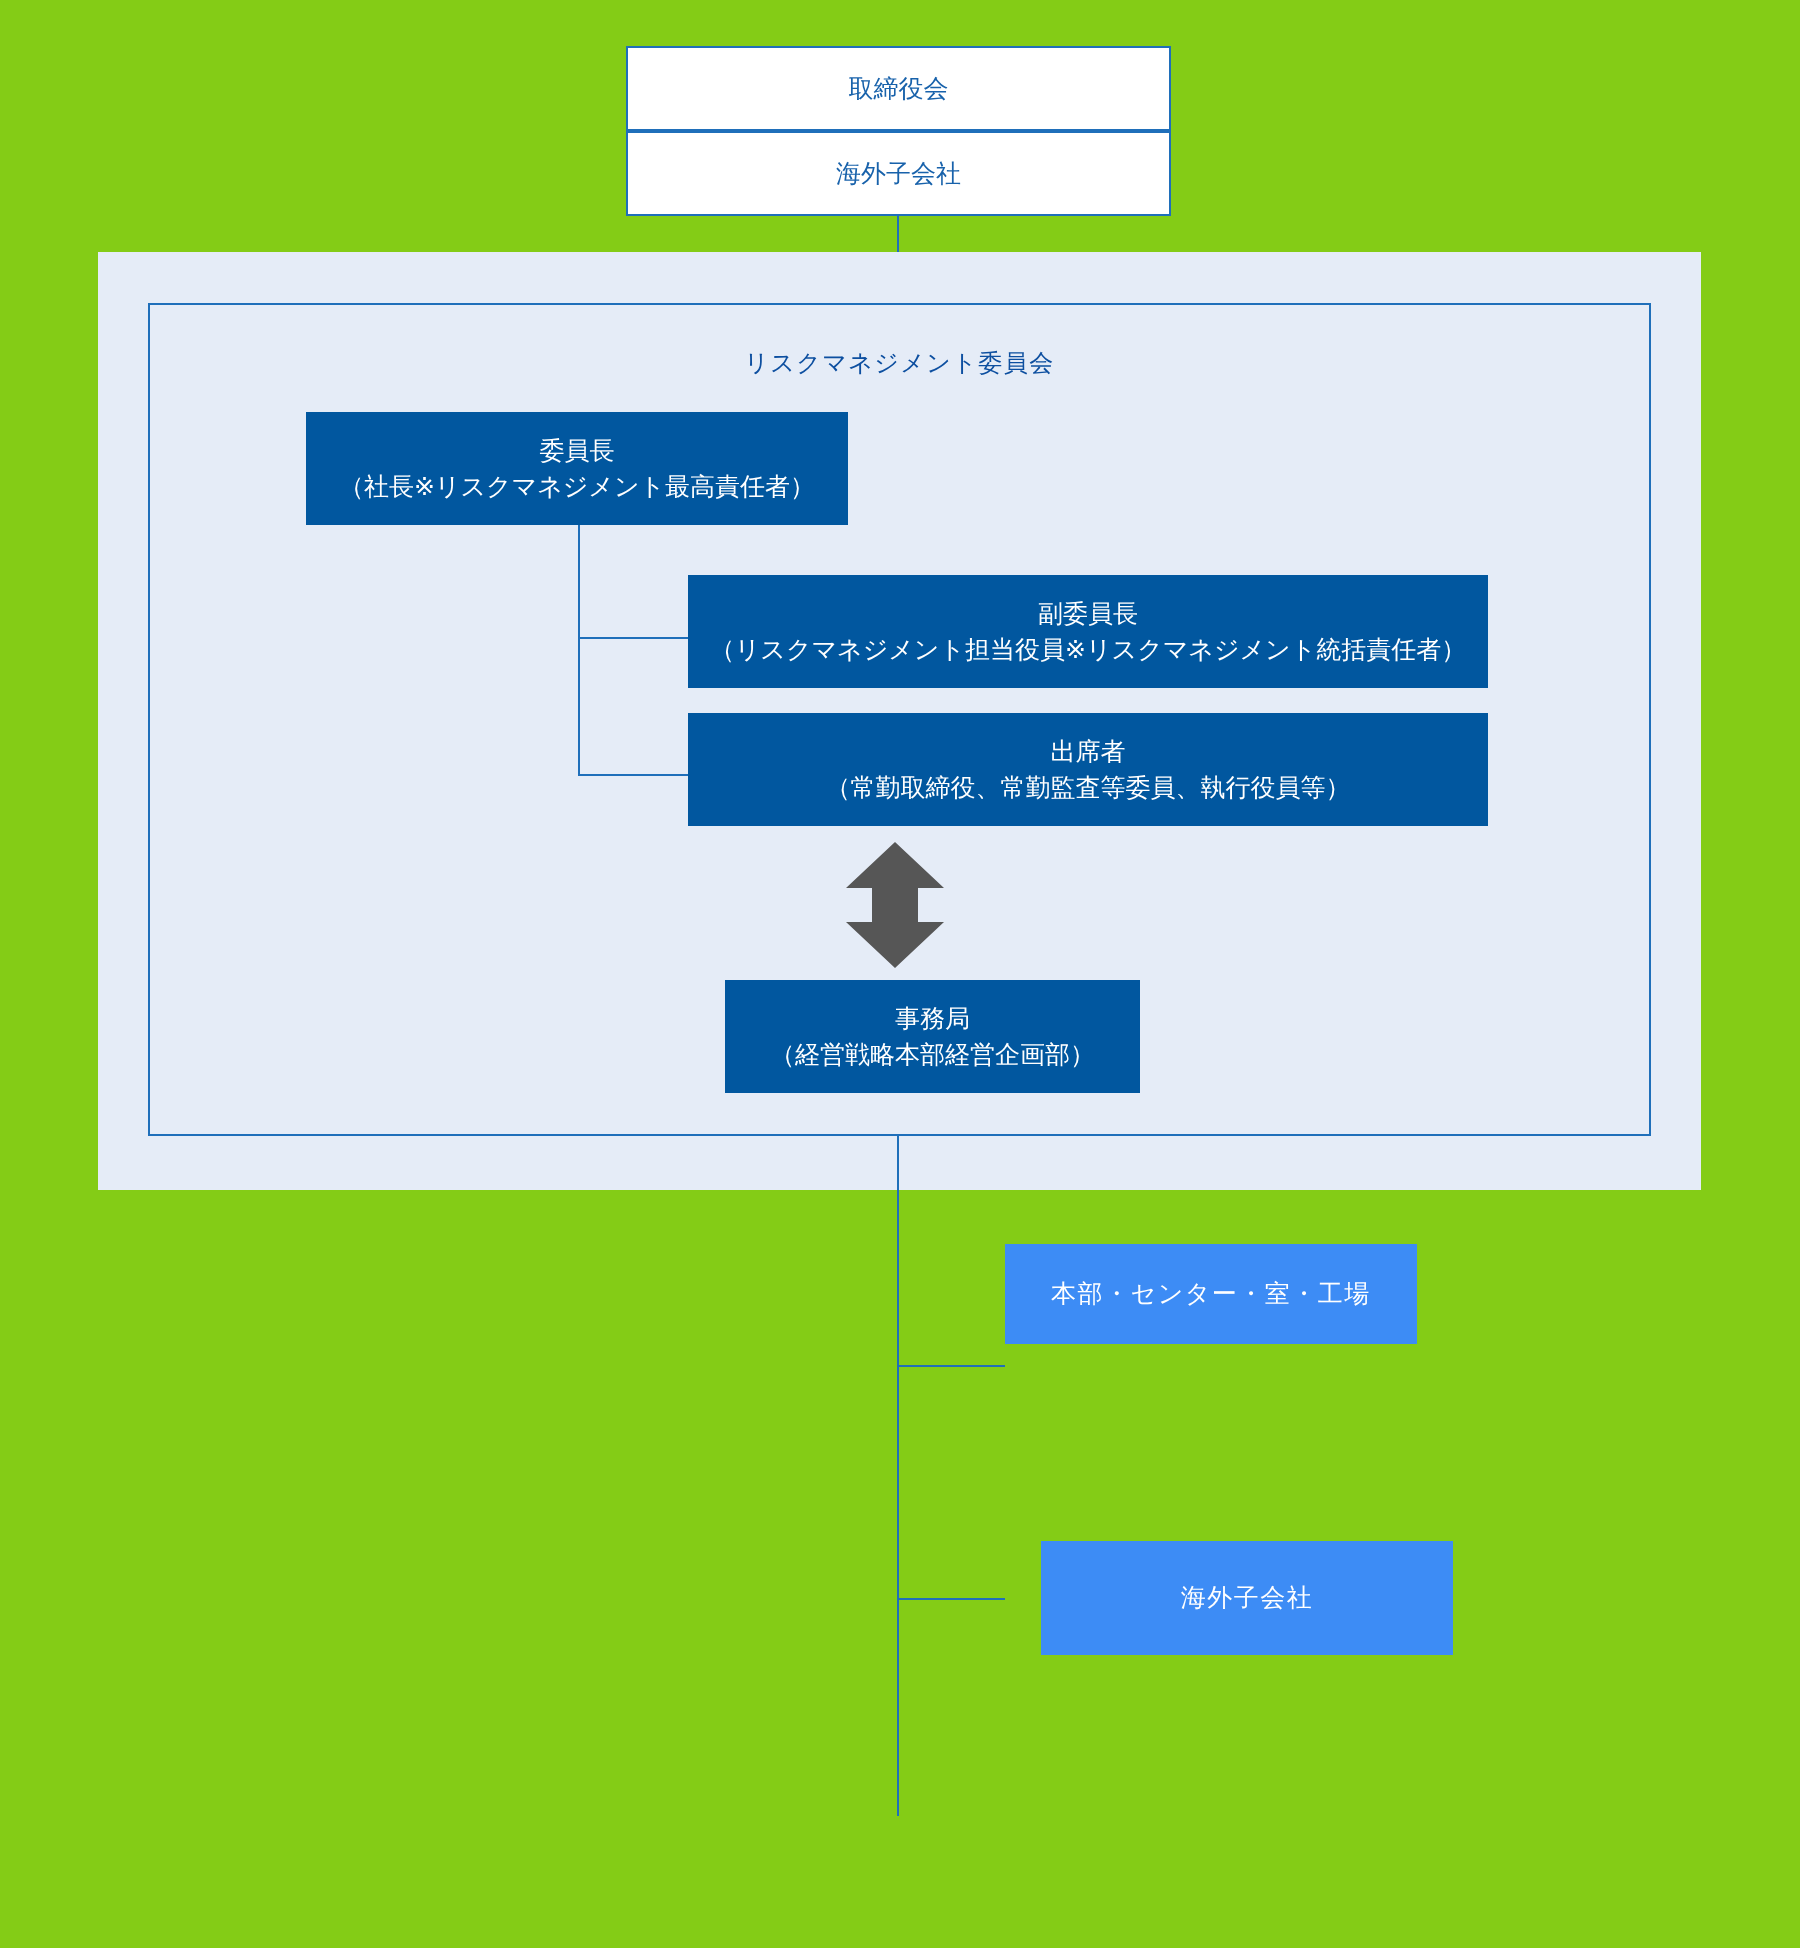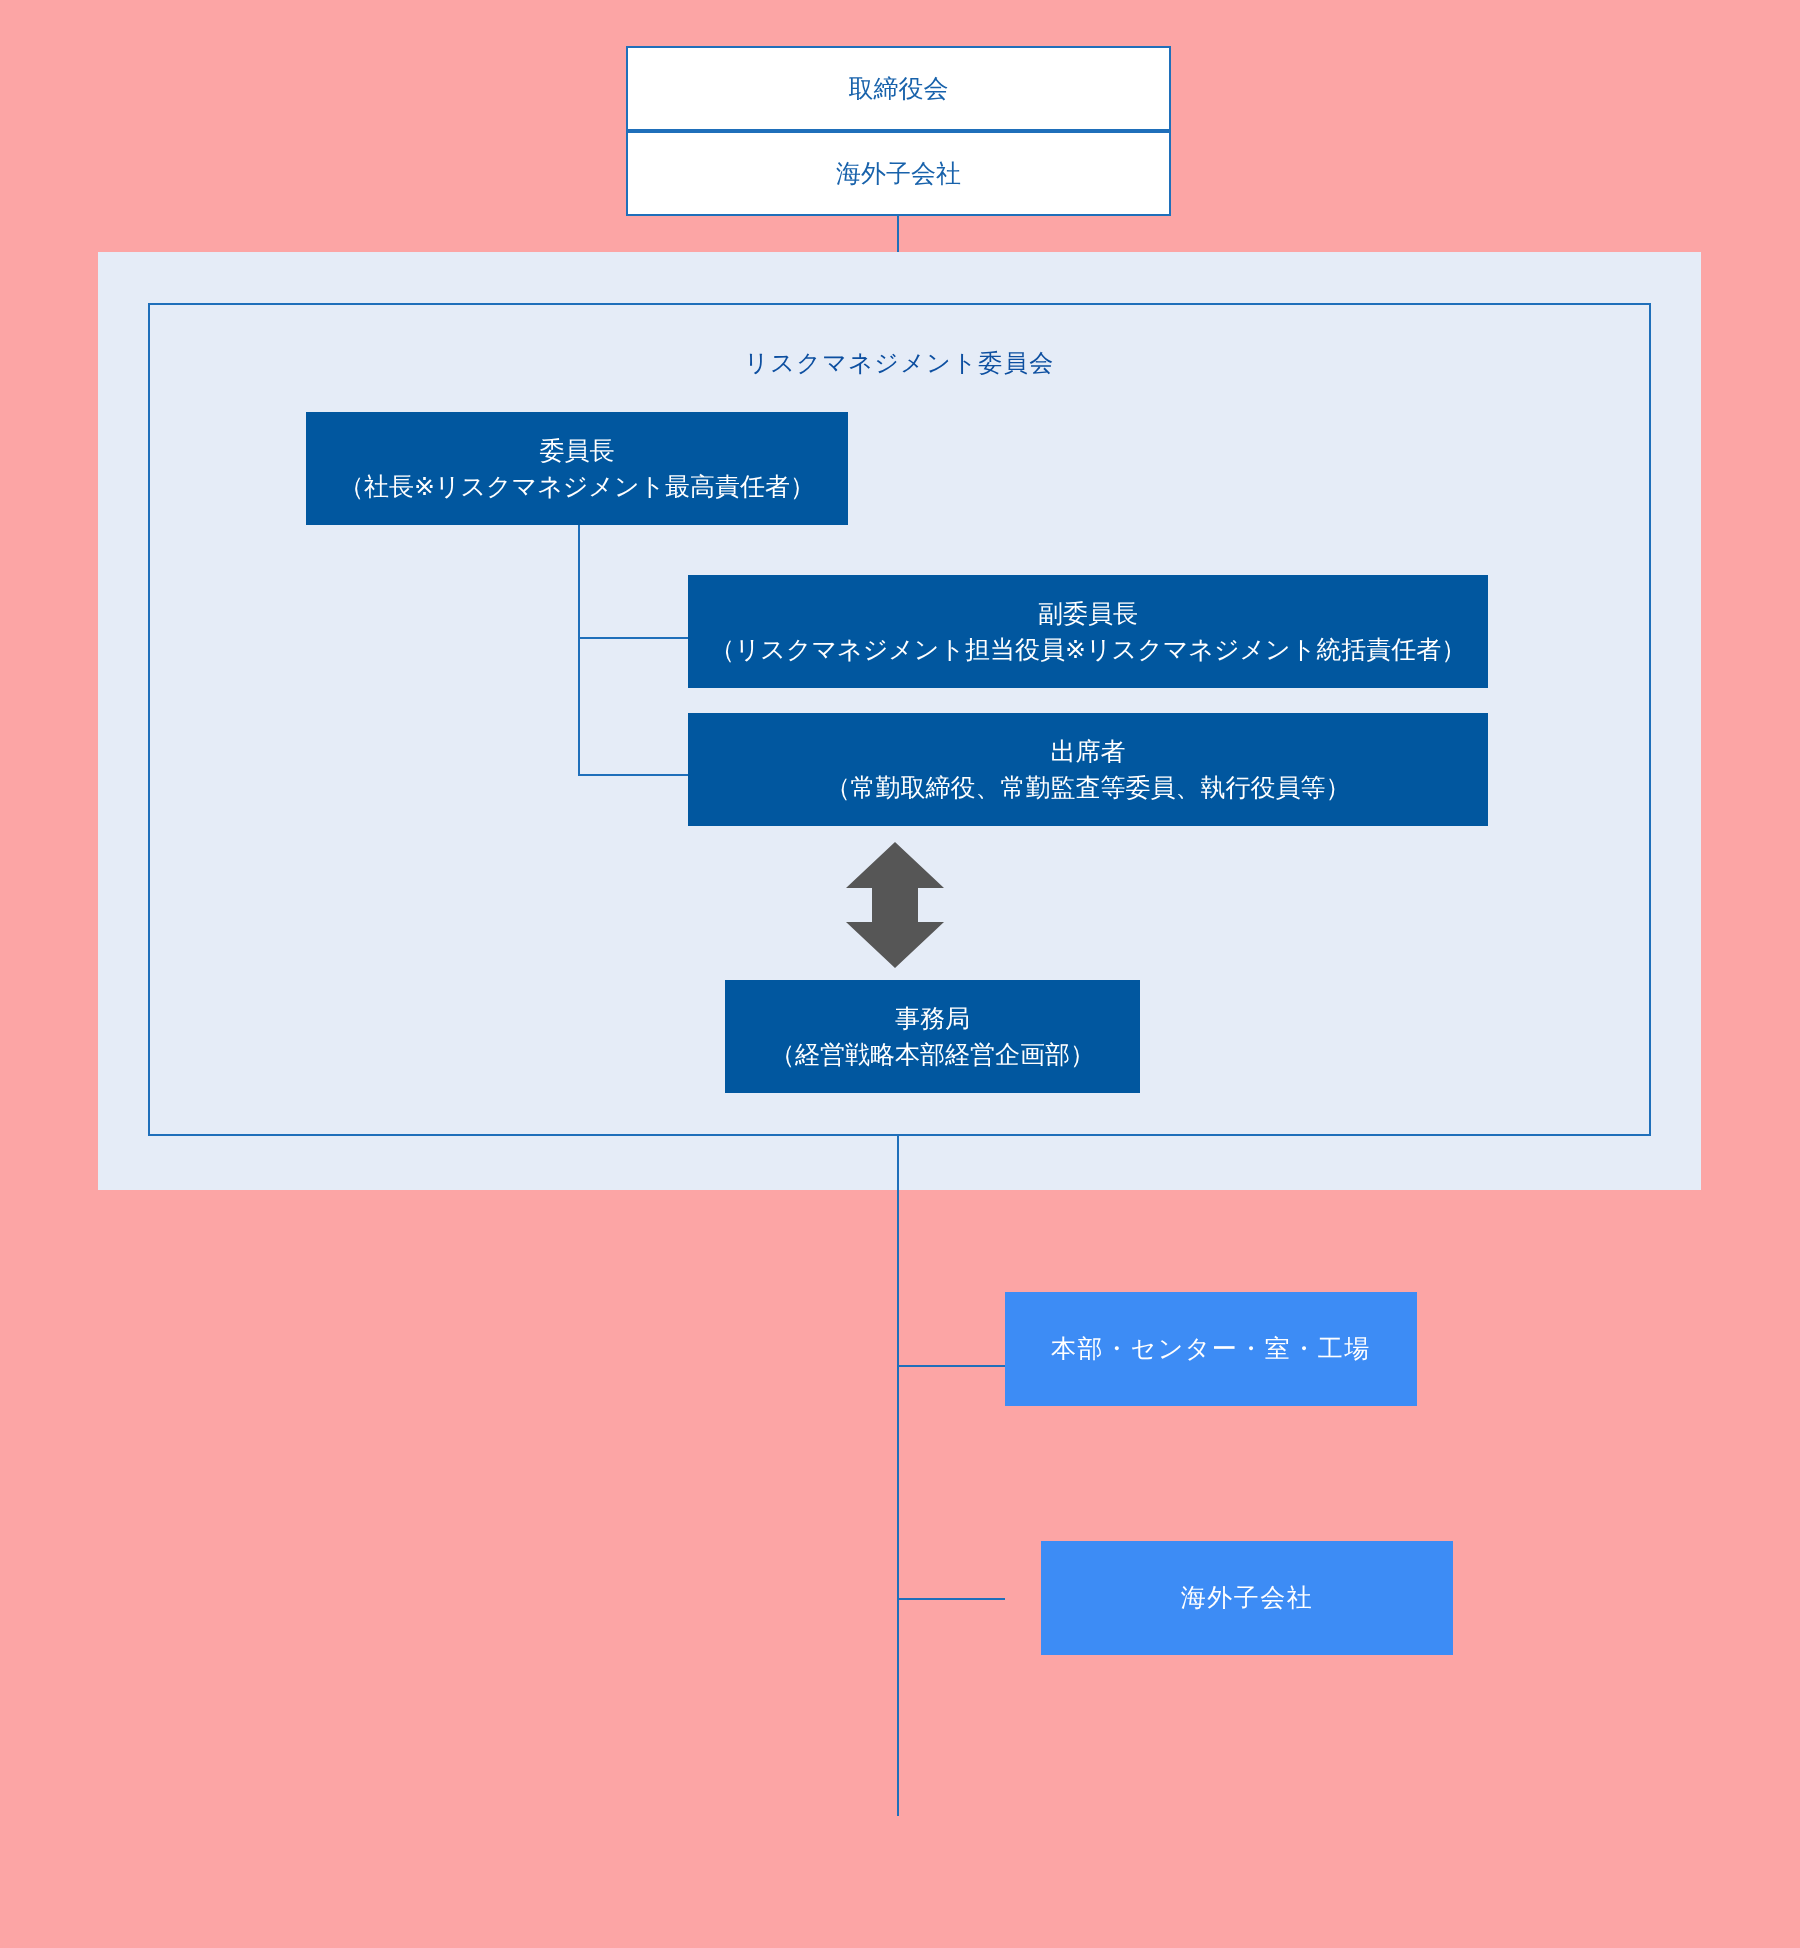--- a/index.html
+++ b/index.html
@@ -7,21 +7,21 @@
     padding: 0;
     background: #ffffff;
   }
   body {
     font-family: "Liberation Sans", "DejaVu Sans", sans-serif;
   }
   #stage {
     position: relative;
     width: 1800px;
     height: 1948px;
-    background: #fca5a5;
+    background: #84cc16;
     overflow: hidden;
   }
 
   
   .box {
     position: absolute;
     box-sizing: border-box;
     display: flex;
     flex-direction: column;
     align-items: center;
@@ -139,21 +139,21 @@
     <span class="line2">事務局</span>
     <span class="line2">（経営戦略本部経営企画部）</span>
   </div>
 
   <div class="vline" style="left:897px; top:1136px; height:680px;"></div>
 
   <div class="hline" style="left:897px; top:1365px; width:108px;"></div>
 
   <div class="hline" style="left:897px; top:1598px; width:108px;"></div>
 
-  <div class="box box-solid-light" style="left:1005px; top:1292px; width:412px; height:114px;">
+  <div class="box box-solid-light" style="left:1005px; top:1244px; width:412px; height:100px;">
     <span>本部・センター・室・工場</span>
   </div>
 
   <div class="box box-solid-light" style="left:1041px; top:1541px; width:412px; height:114px;">
     <span>海外子会社</span>
   </div>
 
 
 </div>
 

